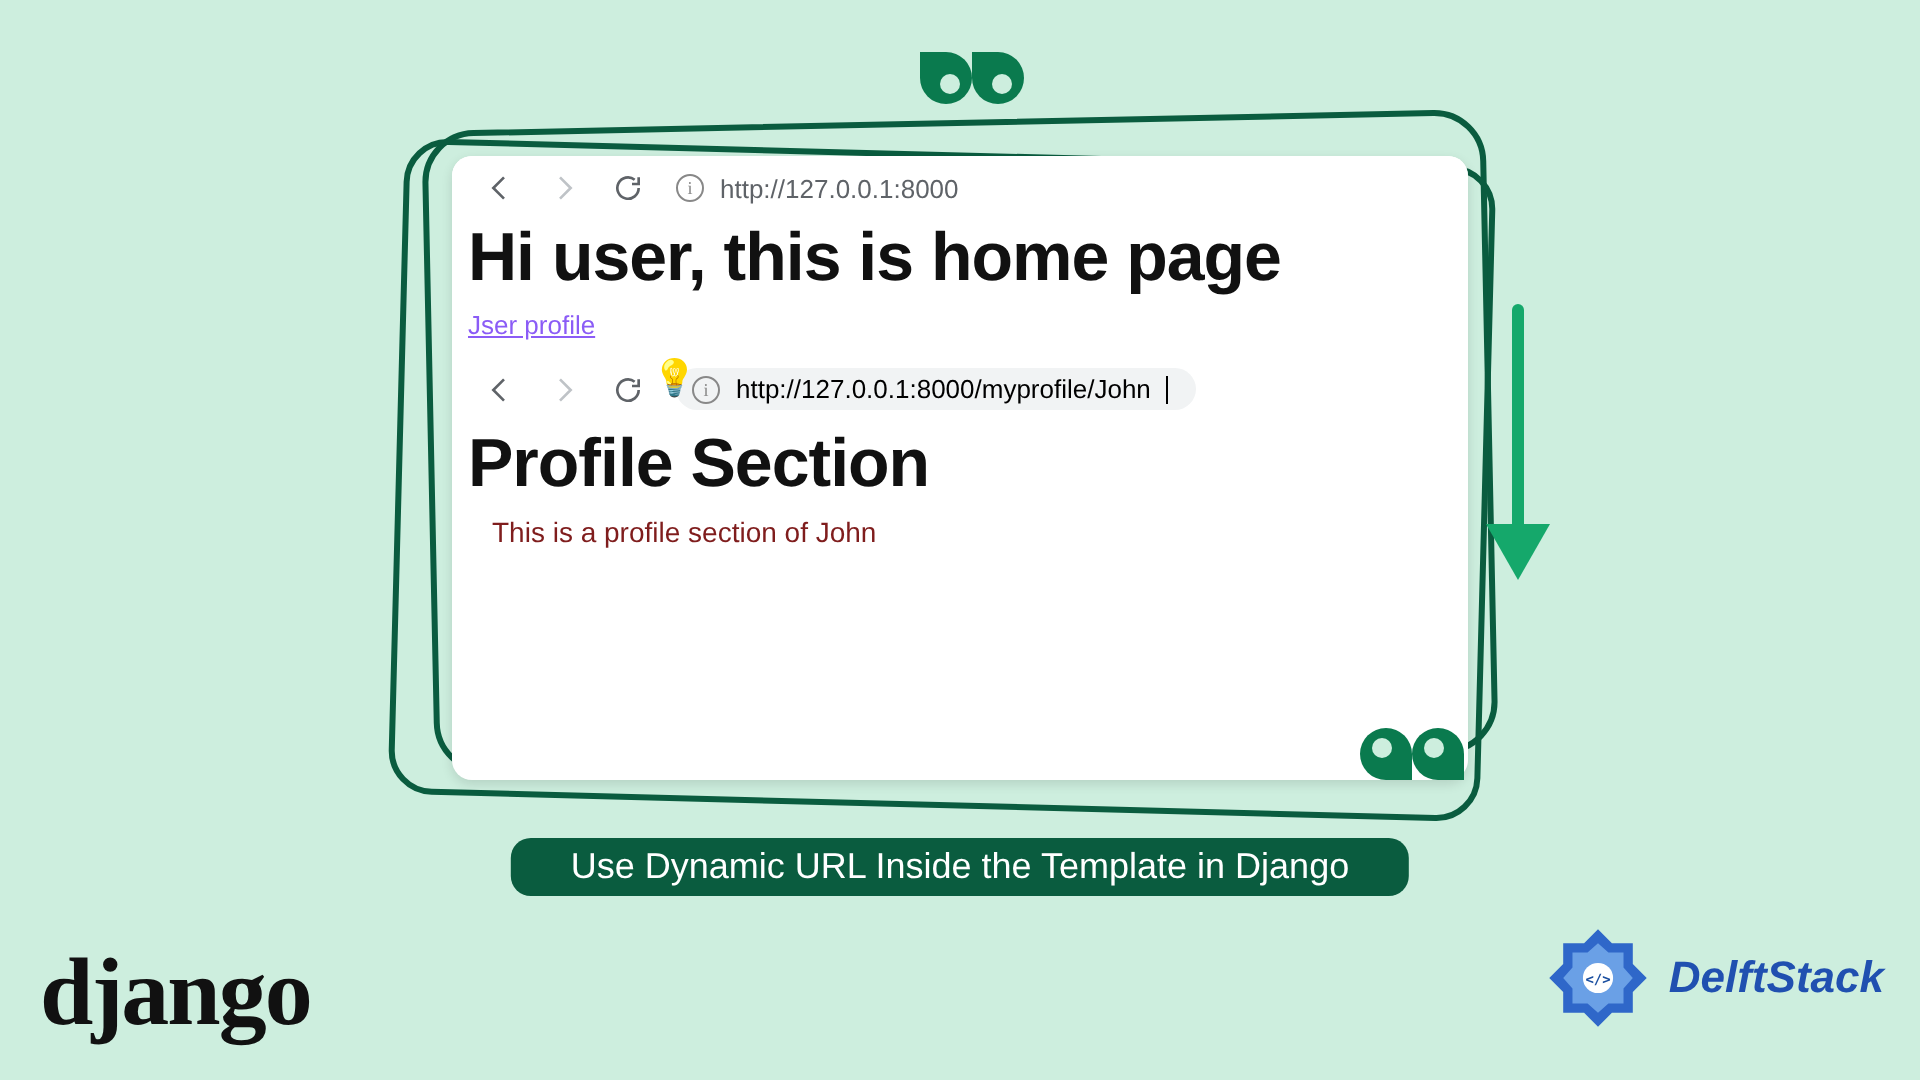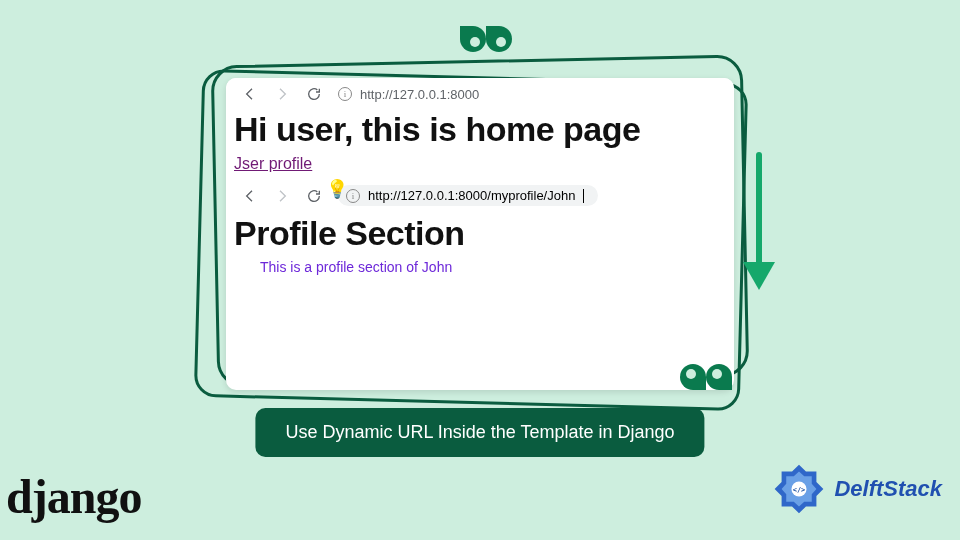--- a/index.html
+++ b/index.html
@@ -99,43 +99,42 @@
   .info-circ::before { content: "i"; font-family: serif; }
   .h1 {
     font-size: 34px;
     font-weight: 700;
     color: #111;
     padding: 2px 8px 4px 8px;
     letter-spacing: -0.5px;
   }
   .link {
     display: inline-block;
-    color: #701a75;
+    color: #8b5cf6;
     text-decoration: underline;
-    font-size: 16px;
+    font-size: 13px;
     padding: 2px 8px 0 8px;
   }
   .bulb {
     position: absolute;
     left: 100px;
     top: 100px;
     font-size: 18px;
   }
   .h1b {
     font-size: 34px;
     font-weight: 600;
     color: #111;
     padding: 2px 8px 6px 8px;
     letter-spacing: -0.5px;
   }
   .body-text {
     font-size: 14px;
-    color: #6d28d9;
-    padding: 0 8px 10px 8px;
-    margin-left: 26px;
+    color: #7f1d1d;
+    padding: 0 8px 10px 20px;
   }
   .text-cursor {
     display: inline-block;
     width: 1px; height: 14px;
     background: #000;
     vertical-align: middle;
   }
   
   .quote {
     position: absolute;
@@ -185,33 +184,33 @@
     width: 0; height: 0;
     border-left: 16px solid transparent;
     border-right: 16px solid transparent;
     border-top: 28px solid #15a86b;
     transform: translateX(-50%);
   }
   
   .caption-pill {
     position: absolute;
     left: 50%;
-    top: 408px;
+    top: 419px;
     transform: translateX(-50%);
     background: #0a5c3f;
     color: #ffffff;
     font-size: 18px;
-    padding: 14px 30px;
+    padding: 4px 30px;
     border-radius: 10px;
     white-space: nowrap;
   }
   
   .django-logo {
     position: absolute;
-    left: 6px;
+    left: 20px;
     bottom: 16px;
     font-family: Georgia, "Times New Roman", serif;
     font-size: 48px;
     font-weight: 700;
     color: #111;
     letter-spacing: -1px;
   }
   
   .delft {
     position: absolute;

